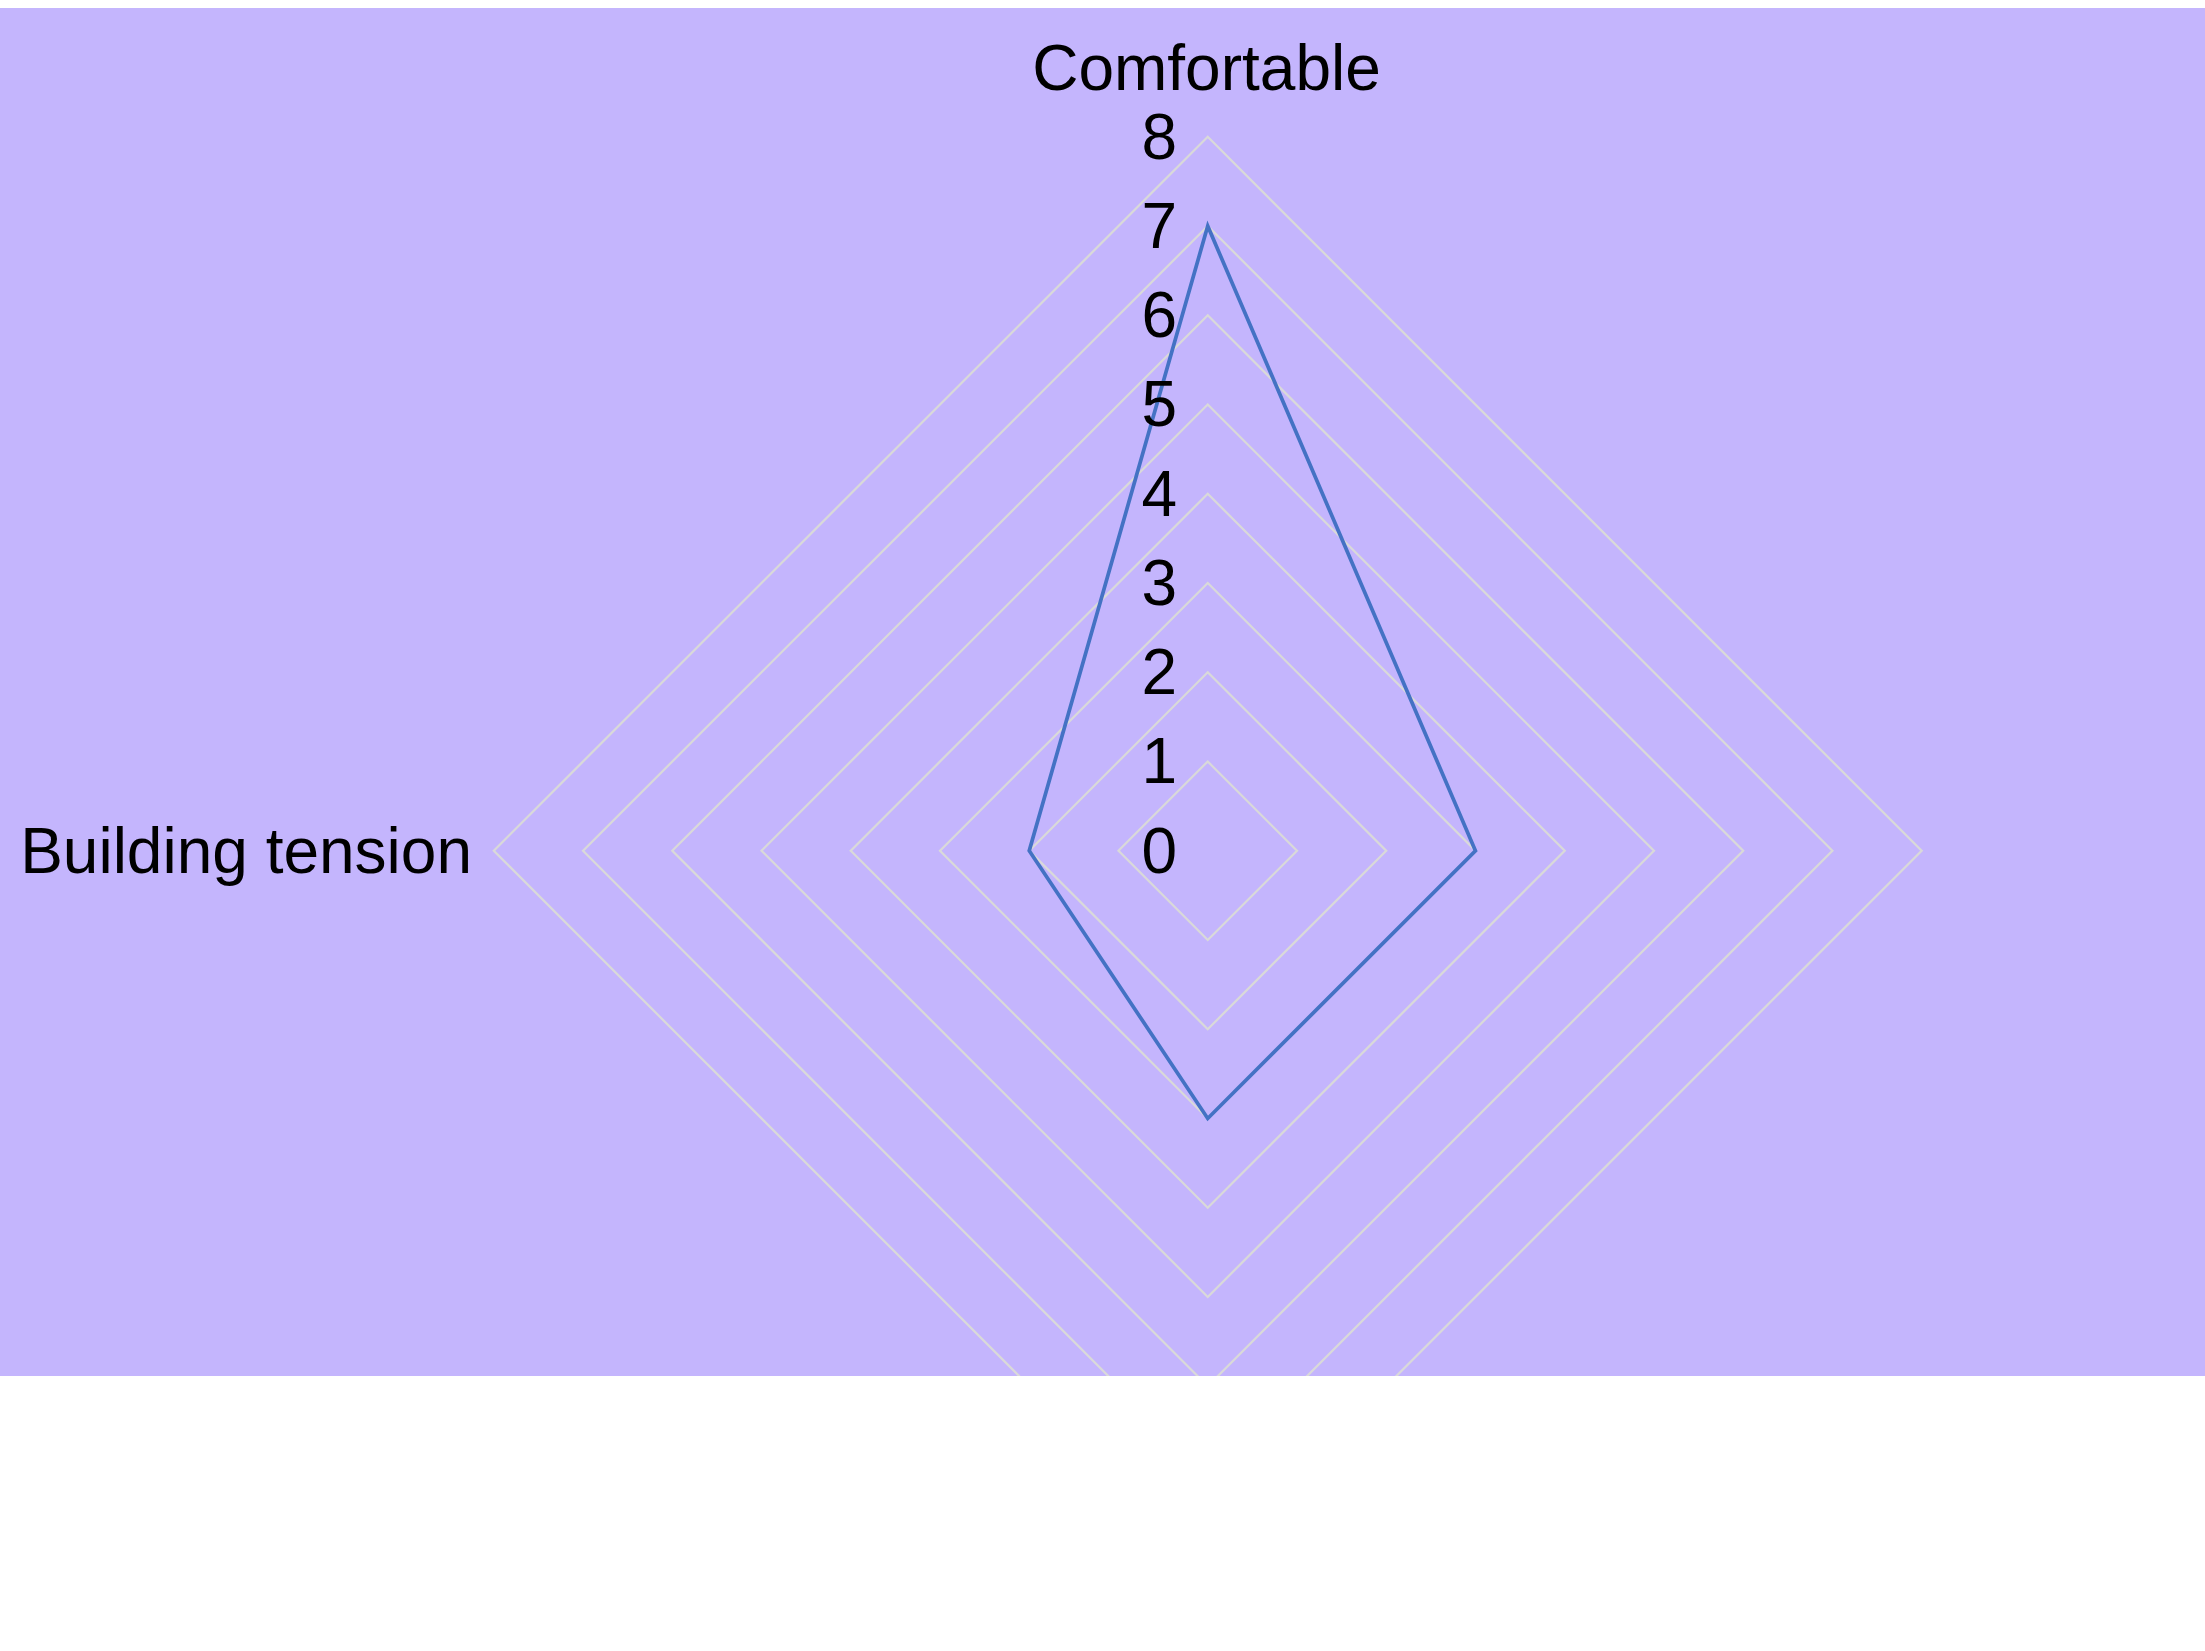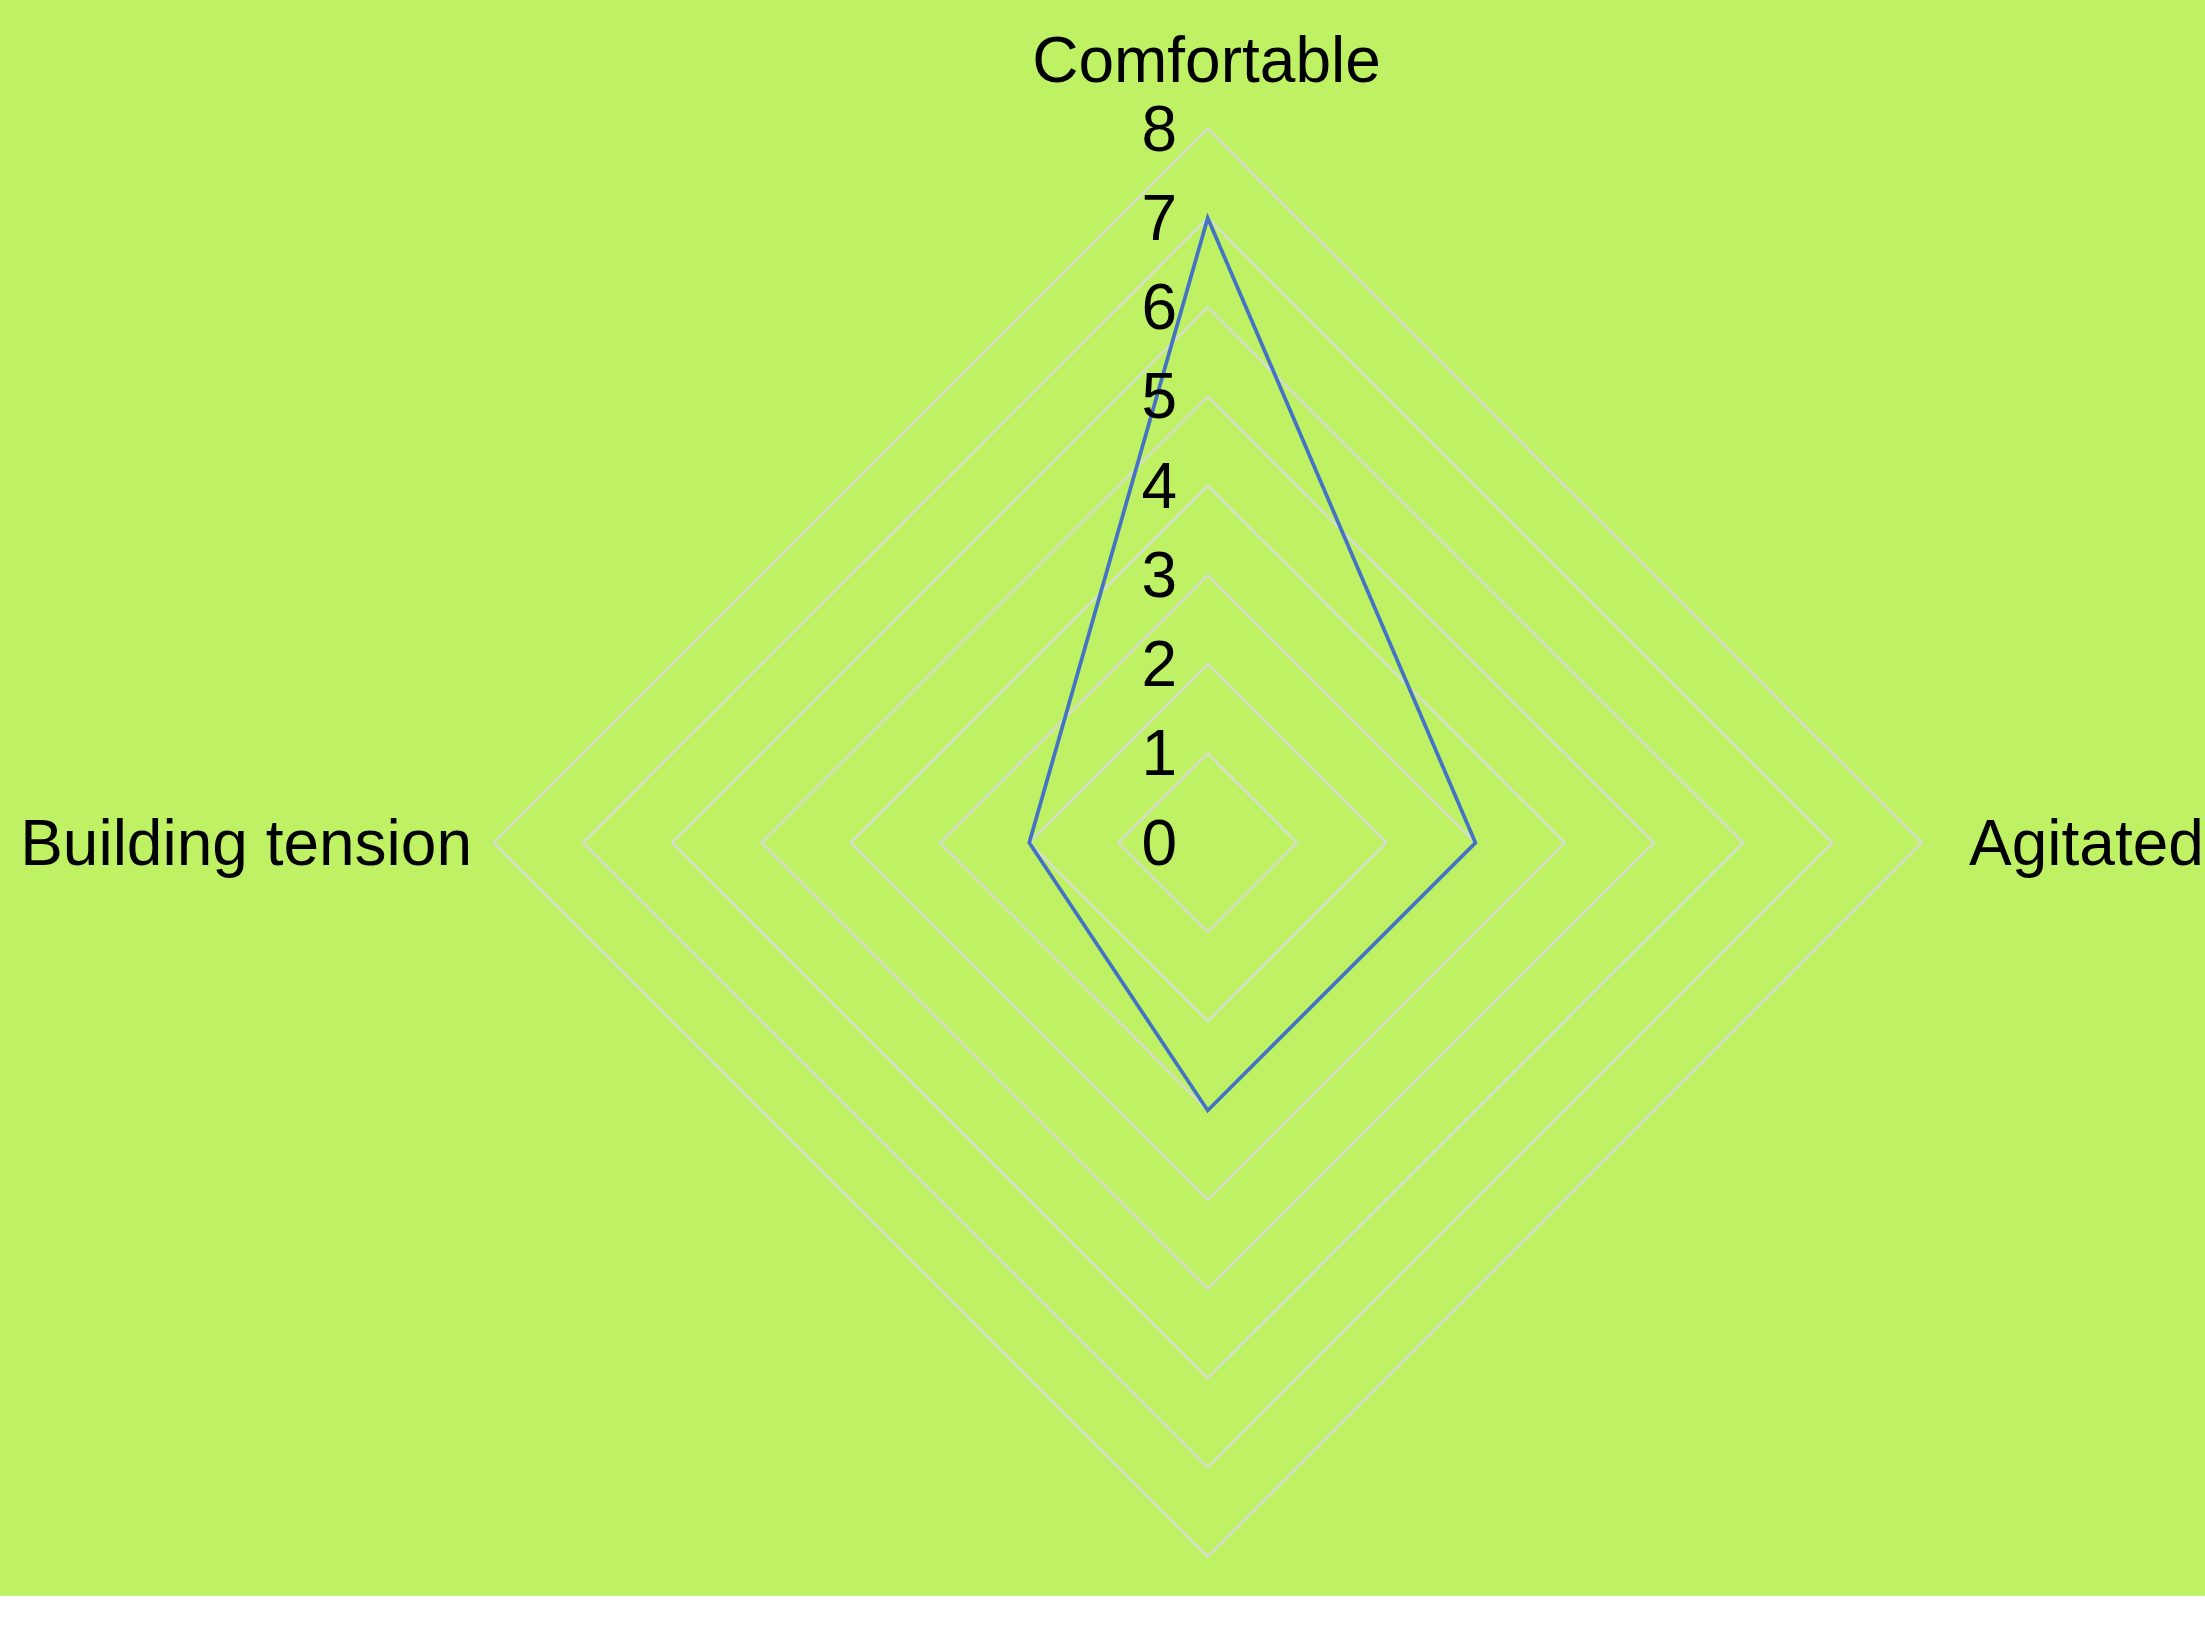--- a/index.html
+++ b/index.html
@@ -1,23 +1,24 @@
 <!DOCTYPE html>
 <html style="font-size:12px"><head>
 <meta charset="utf-8">
 <style>
   html, body { margin: 0; padding: 0; background: #ffffff; }
   #canvas {
     position: relative;
     width: 2205px;
-    height: 1596px;
-    background: #bef264;
+    height: 1368px;
+    background: #c4b5fd;
     font-family: "Liberation Sans", sans-serif;
     color: #000000;
     overflow: hidden;
+    margin-top: 8px;
   }
   #radar-svg {
     position: absolute;
     left: 0;
     top: 0;
   }
   .cat-label {
     position: absolute;
     font-size: 64px;
     line-height: 64px;
@@ -52,21 +53,20 @@
       <polygon points="1624,773 1984,1133 1624,1493 1264,1133" fill="none" stroke="#D9D9D9" stroke-width="3"></polygon>
       <polygon points="1624,653 2104,1133 1624,1613 1144,1133" fill="none" stroke="#D9D9D9" stroke-width="3"></polygon>
       <polygon points="1624,533 2224,1133 1624,1733 1024,1133" fill="none" stroke="#D9D9D9" stroke-width="3"></polygon>
       <polygon points="1624,413 2344,1133 1624,1853 904,1133" fill="none" stroke="#D9D9D9" stroke-width="3"></polygon>
       <polygon points="1624,293 2464,1133 1624,1973 784,1133" fill="none" stroke="#D9D9D9" stroke-width="3"></polygon>
       <polygon points="1624,173 2584,1133 1624,2093 664,1133" fill="none" stroke="#D9D9D9" stroke-width="3"></polygon>
       <polygon points="1624,293 1984,1133 1624,1493 1384,1133" fill="none" stroke="#4472C4" stroke-width="5"></polygon>
     </svg>
 
   <div class="cat-label cat-top">Comfortable</div>
-  <div class="cat-label cat-right">Agitated</div>
   <div class="cat-label cat-left">Building tension</div>
 
   <div class="tick-label t0">0</div>
   <div class="tick-label t1">1</div>
   <div class="tick-label t2">2</div>
   <div class="tick-label t3">3</div>
   <div class="tick-label t4">4</div>
   <div class="tick-label t5">5</div>
   <div class="tick-label t6">6</div>
   <div class="tick-label t7">7</div>

